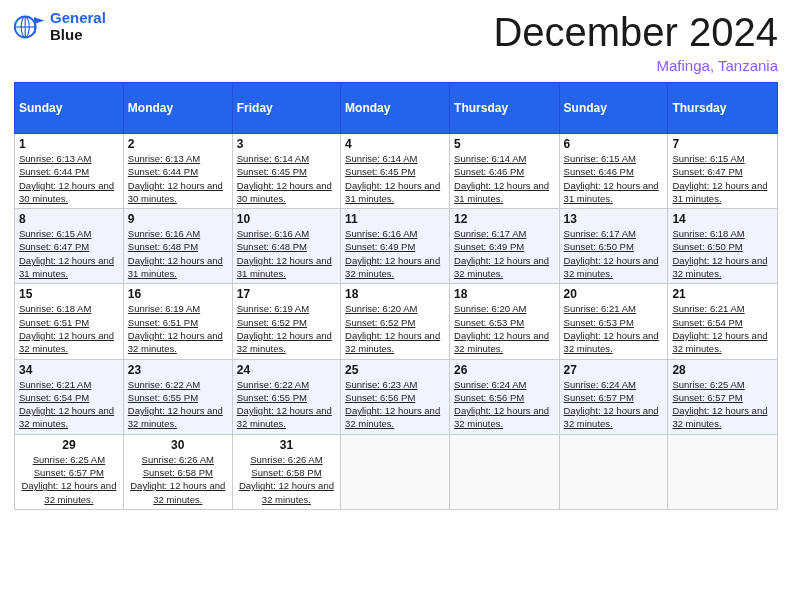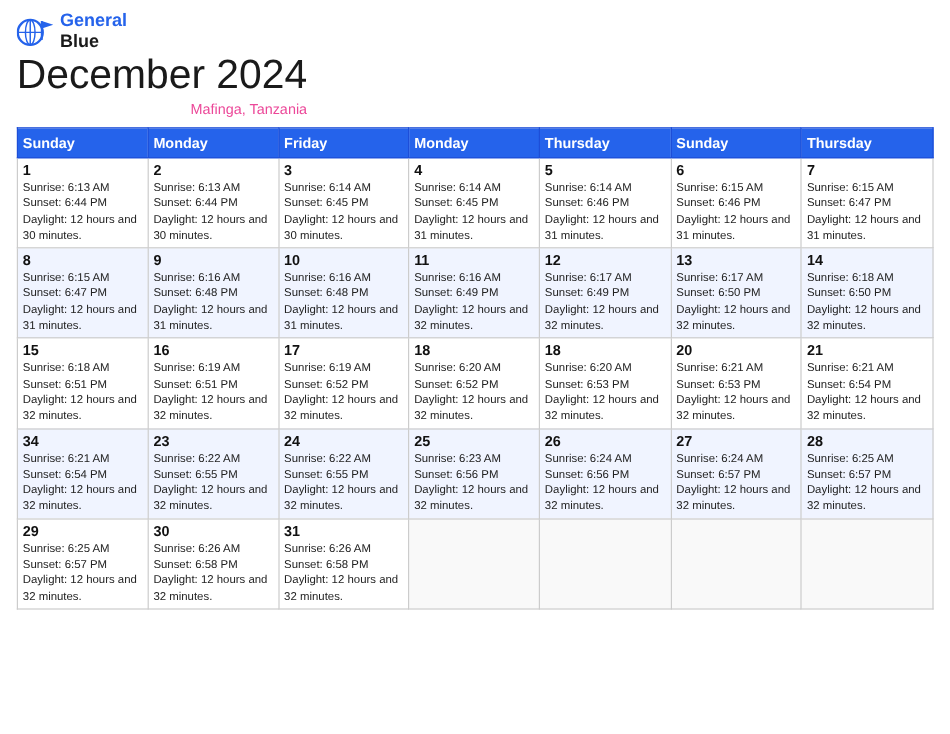--- a/index.html
+++ b/index.html
@@ -14,21 +14,20 @@
       width: 792px;
       height: 612px;
       background: #fff;
       padding: 10px 14px;
     }
     .header {
       display: flex;
       justify-content: space-between;
       align-items: flex-start;
       margin-bottom: 8px;
-      flex-direction: column;
     }
     .logo {
       display: flex;
       align-items: center;
       gap: 4px;
     }
     .logo-text {
       font-size: 15px;
       font-weight: bold;
       color: #1a1a1a;
@@ -36,38 +35,38 @@
     }
     .logo-blue { color: #2563eb; }
     .logo-icon {
       width: 32px;
       height: 32px;
     }
     .title-block {
       text-align: right;
     }
     .month-title {
-      font-size: 34px;
+      font-size: 40px;
       font-weight: normal;
       color: #1a1a1a;
     }
     .location-title {
-      font-size: 12px;
-      color: #ec4899;
+      font-size: 15px;
+      color: #8b5cf6;
       margin-top: 2px;
     }
     .calendar {
       width: 100%;
       border-collapse: collapse;
       font-size: 10px;
     }
     .calendar thead th {
       background: #2563eb;
       color: #fff;
-      padding: 5px 4px;
+      padding: 18px 4px;
       text-align: left;
       font-size: 12px;
       font-weight: bold;
       border: 1px solid #1d4ed8;
     }
     .calendar tbody td {
       border: 1px solid #ccc;
       vertical-align: top;
       padding: 3px 4px;
       width: 113px;
@@ -81,26 +80,28 @@
       font-size: 12px;
       font-weight: bold;
       display: block;
       margin-bottom: 1px;
       color: #111;
     }
     .day-info {
       font-size: 9.5px;
       color: #222;
       line-height: 1.4;
+      text-decoration: underline;
     }
     .empty-cell {
       background: #f9f9f9 !important;
     }
     .last-row td {
       border-bottom: 1px solid #ccc;
+      text-align: center;
     }
   </style>
 </head>
 <body>
 
 <div class="page">
   <div class="header">
     <div class="logo">
       <svg class="logo-icon" viewBox="0 0 40 40">
         <rect x="0" y="0" width="40" height="40" fill="none"></rect>

